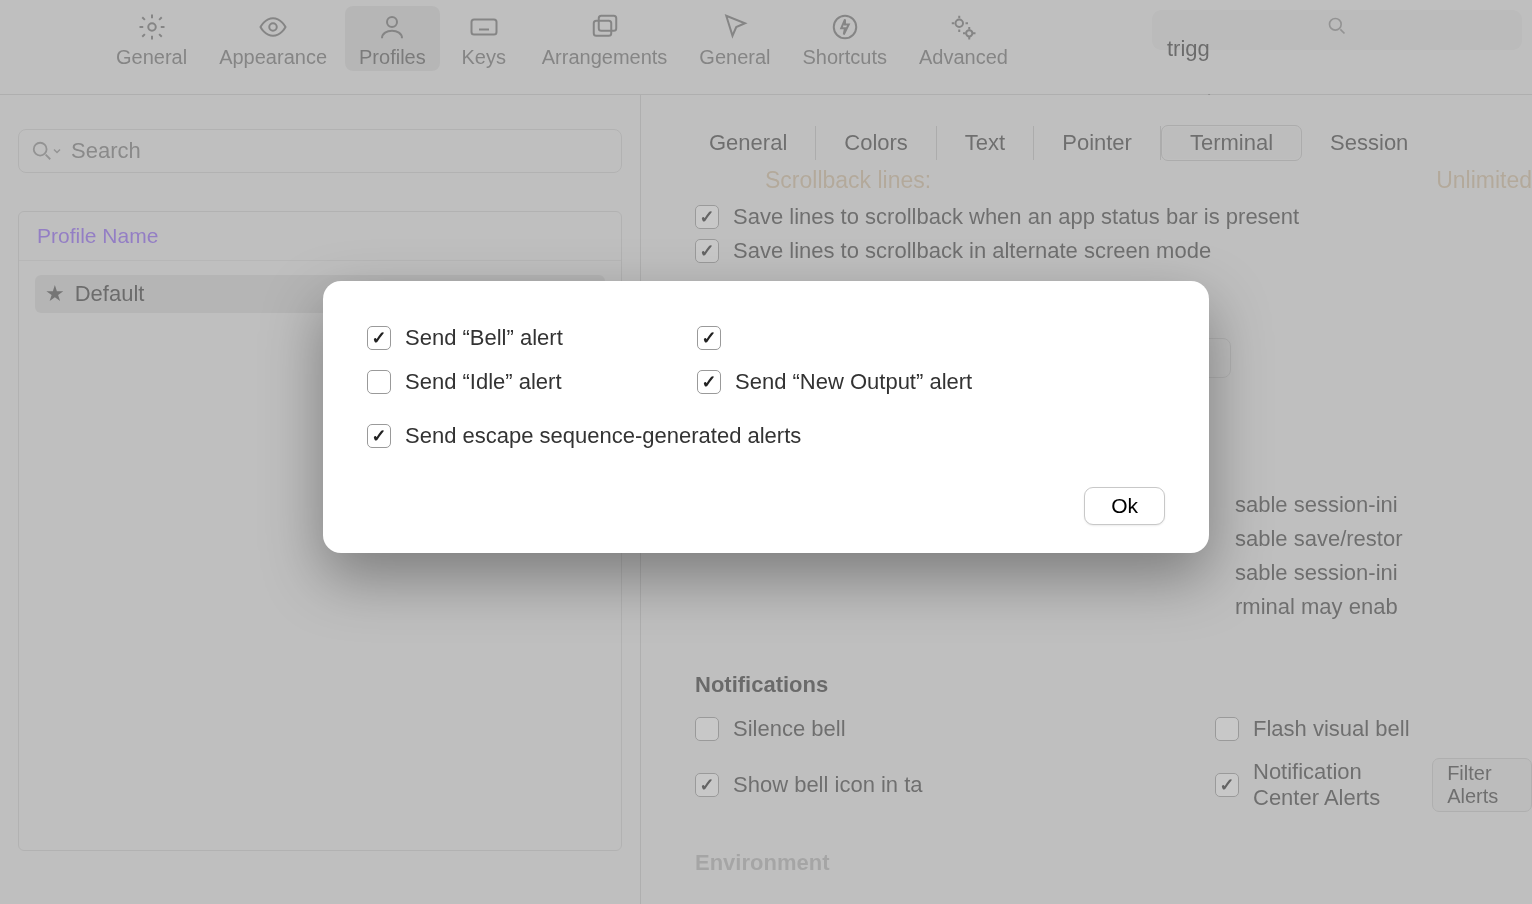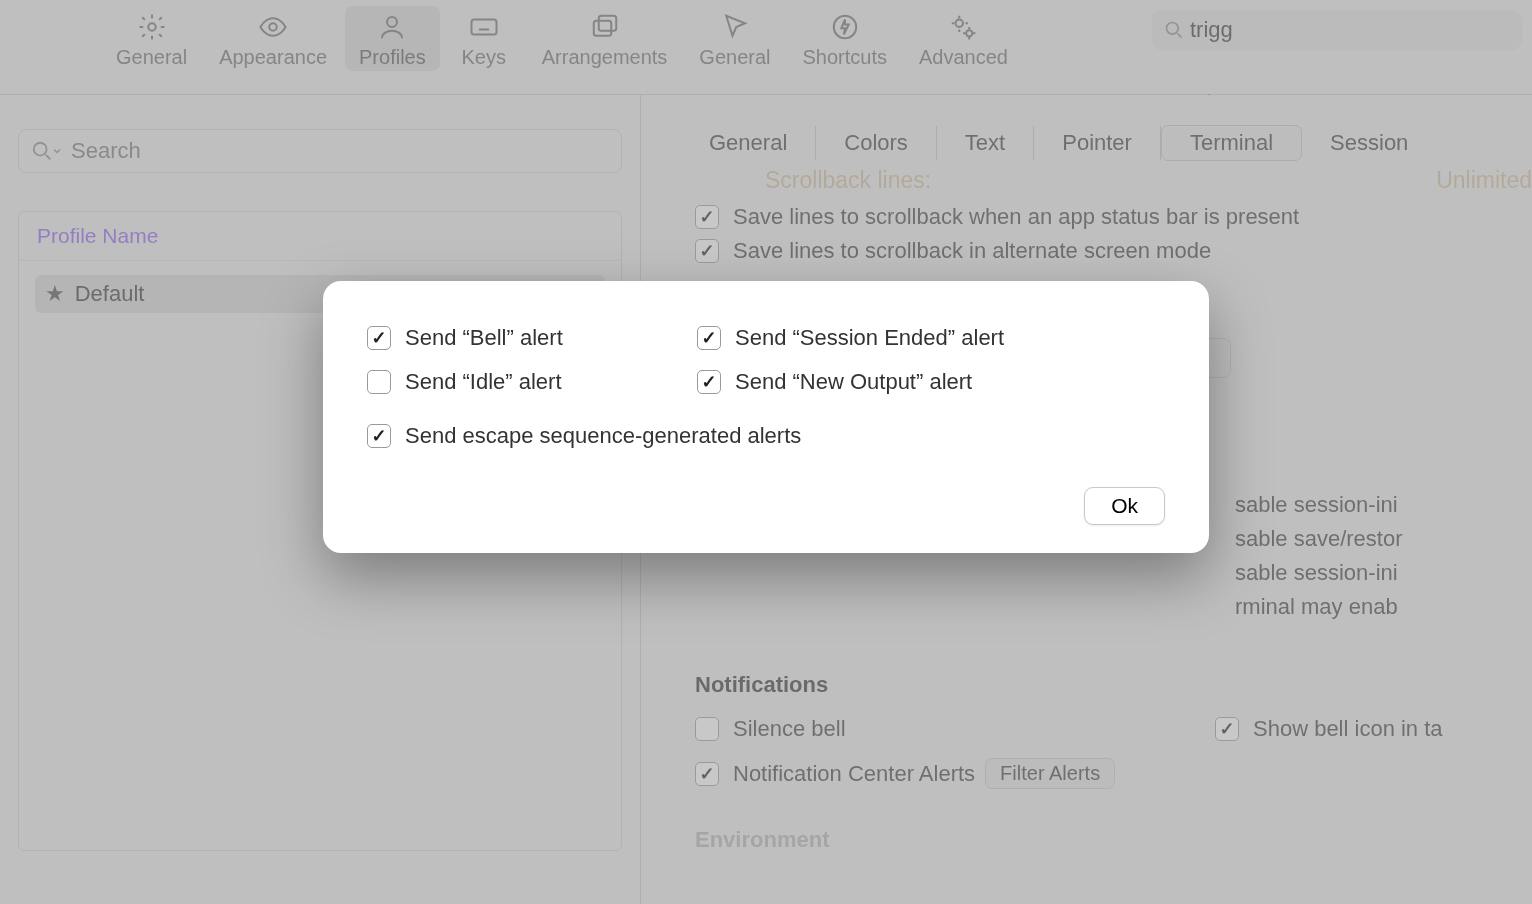--- a/index.html
+++ b/index.html
@@ -45,20 +45,21 @@
   .toolbar-spacer { flex: 1; }
   .toolbar-search {
     display: flex; align-items: center;
     background: #e2e2e2;
     border-radius: 9px;
     padding: 6px 12px;
     width: 370px;
     margin: 4px 10px 0 0;
     height: 40px;
     color: #7a7a7a;
+    flex-direction: column;
   }
   .toolbar-search input {
     background: transparent; border: none; outline: none;
     font-size: 22px; color: #333; width: 100%;
     margin-left: 6px;
   }
   .toolbar .search-label {
     color: #8a8a8a; font-size: 21px;
     margin: 40px 28px 0 0;
     align-self: flex-start;
@@ -433,20 +434,24 @@
           <div class="partial">sable session-ini</div>
           <div class="partial">rminal may enab</div>
         </div>
 
         <div class="notif-block">
           <div class="section-title">Notifications</div>
           <div class="notif-grid">
             <div class="check-row">
               <span class="check"></span>
               <span>Silence bell</span>
+            </div>
+            <div class="check-row">
+              <span class="check"></span>
+              <span>Flash visual bell</span>
             </div>
             <div class="check-row">
               <span class="check checked"></span>
               <span>Show bell icon in ta</span>
             </div>
             <div class="check-row">
               <span class="check checked"></span>
               <span>Notification Center Alerts</span>
               <span class="filter-btn">Filter Alerts</span>
             </div>
@@ -461,21 +466,20 @@
 
 <div class="modal-overlay">
   <div class="modal">
     <div class="modal-grid">
       <div class="check-row">
         <span class="check checked"></span>
         <span>Send “Bell” alert</span>
       </div>
       <div class="check-row">
         <span class="check checked"></span>
-        <span>Send “Session Ended” alert</span>
       </div>
       <div class="check-row">
         <span class="check"></span>
         <span>Send “Idle” alert</span>
       </div>
       <div class="check-row">
         <span class="check checked"></span>
         <span>Send “New Output” alert</span>
       </div>
       <div class="check-row full">

